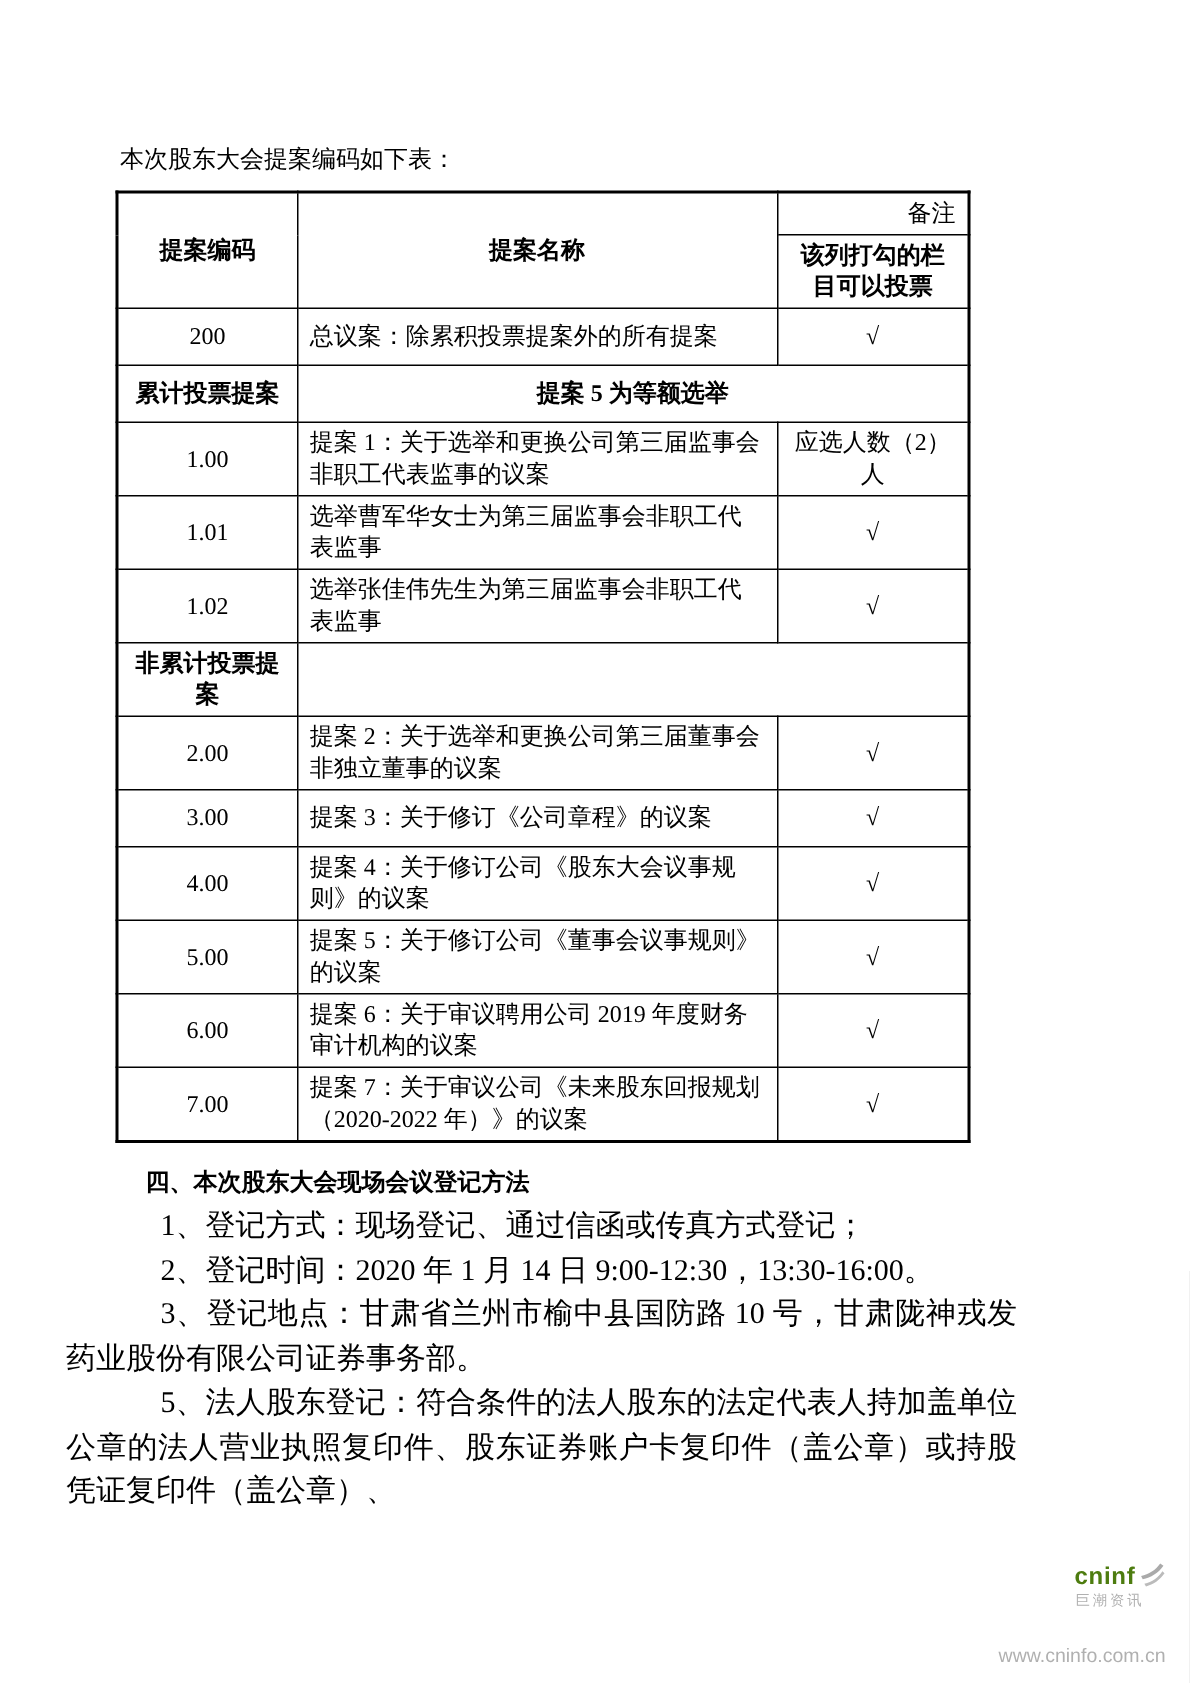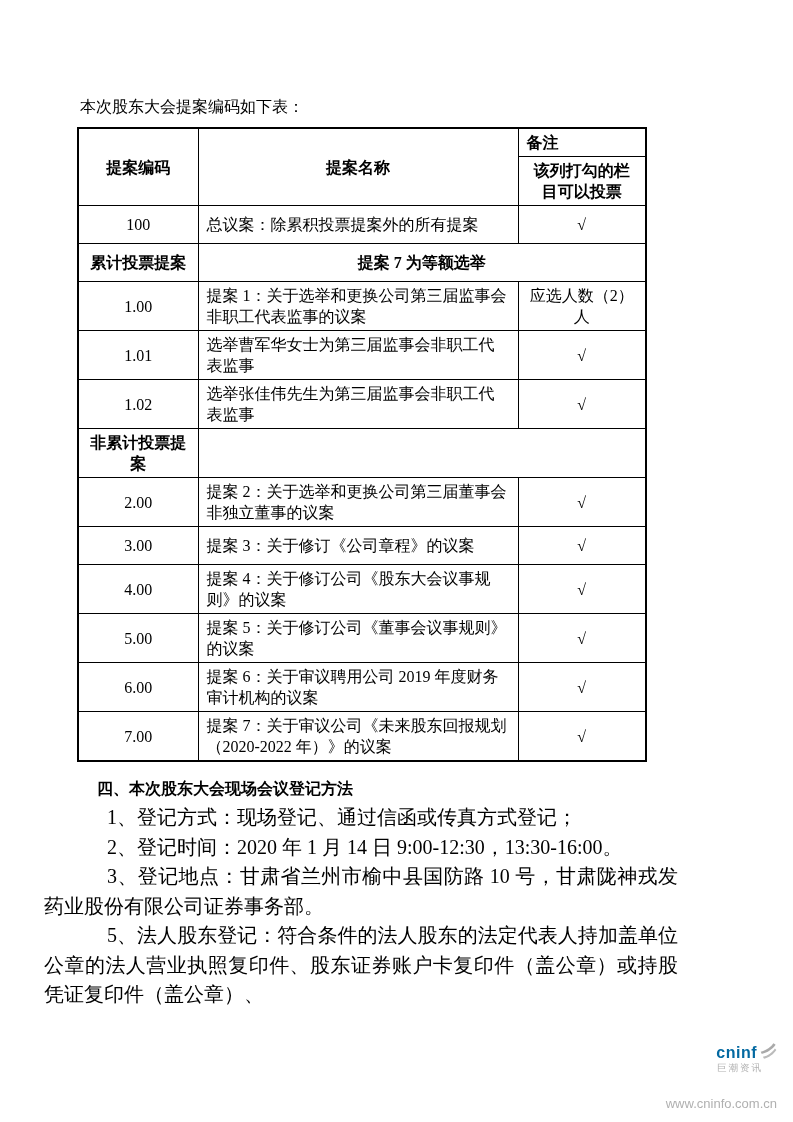--- a/index.html
+++ b/index.html
@@ -33,21 +33,21 @@
     border:1px solid #000;
     font-size:16px;
     line-height:21px;
     vertical-align:middle;
     padding:3px 8px;
   }
   col.c-code   { width:120px; }
   col.c-name   { width:320px; }
   col.c-remark { width:128px; }
   th.code-h, th.name-h { font-weight:bold; text-align:center; }
-  th.remark-top { font-weight:bold; text-align:left; height:26px; padding:1px 4px; }
+  th.remark-top { font-weight:normal; text-align:right; height:26px; padding:1px 4px; }
   th.remark-sub { font-weight:bold; text-align:center; height:38px; padding:1px 4px; line-height:19px;font-family:Liberation Serif, serif; }
   td.code   { text-align:center; height:38px; }
   td.name   { text-align:left; }
   td.remark { text-align:center; }
   tr.group td { font-weight:bold; }
   tr.group td.gname { text-align:center; }
   tr.group-empty td { height:44px; }
   .section-heading {
     font-size:16px;
     font-weight:bold;
@@ -66,21 +66,21 @@
     position:absolute;
     right:16px; bottom:10px;
     text-align:right;
     color:#a8a8a8;
     line-height:1.15;
     user-select:none;
   }
   .wm-row { display:flex; align-items:center; justify-content:flex-end; gap:2px; }
   .wm-logo-text {
     font-family:"Liberation Sans","DejaVu Sans",sans-serif;
-    font-weight:bold; font-size:16px; color:#0369a1; letter-spacing:0.5px;
+    font-weight:bold; font-size:16px; color:#4d7c0f; letter-spacing:0.5px;
   }
   .wm-swirl { width:18px; height:16px; }
   .wm-brand {
     font-size:9.5px; color:#b0b0b0; letter-spacing:2px; margin-right:14px;
   }
   .wm-url {
     font-family:"Liberation Sans","DejaVu Sans",sans-serif;
     font-size:13px; color:#b0b0b0;margin-top:23px;
   }
 </style>
@@ -103,27 +103,27 @@
           <th class="code-h" rowspan="2">提案编码</th>
           <th class="name-h" rowspan="2">提案名称</th>
           <th class="remark-top">备注</th>
         </tr>
         <tr>
           <th class="remark-sub">该列打勾的栏目可以投票</th>
         </tr>
       </thead>
       <tbody>
           <tr>
-            <td class="code">100</td>
+            <td class="code">200</td>
             <td class="name">总议案：除累积投票提案外的所有提案</td>
             <td class="remark">√</td>
           </tr>
           <tr class="group">
             <td class="code">累计投票提案</td>
-            <td class="gname" colspan="2">提案 7 为等额选举</td>
+            <td class="gname" colspan="2">提案 5 为等额选举</td>
           </tr>
           <tr>
             <td class="code">1.00</td>
             <td class="name">提案 1：关于选举和更换公司第三届监事会非职工代表监事的议案</td>
             <td class="remark">应选人数（2）人</td>
           </tr>
           <tr>
             <td class="code">1.01</td>
             <td class="name">选举曹军华女士为第三届监事会非职工代表监事</td>
             <td class="remark">√</td>

